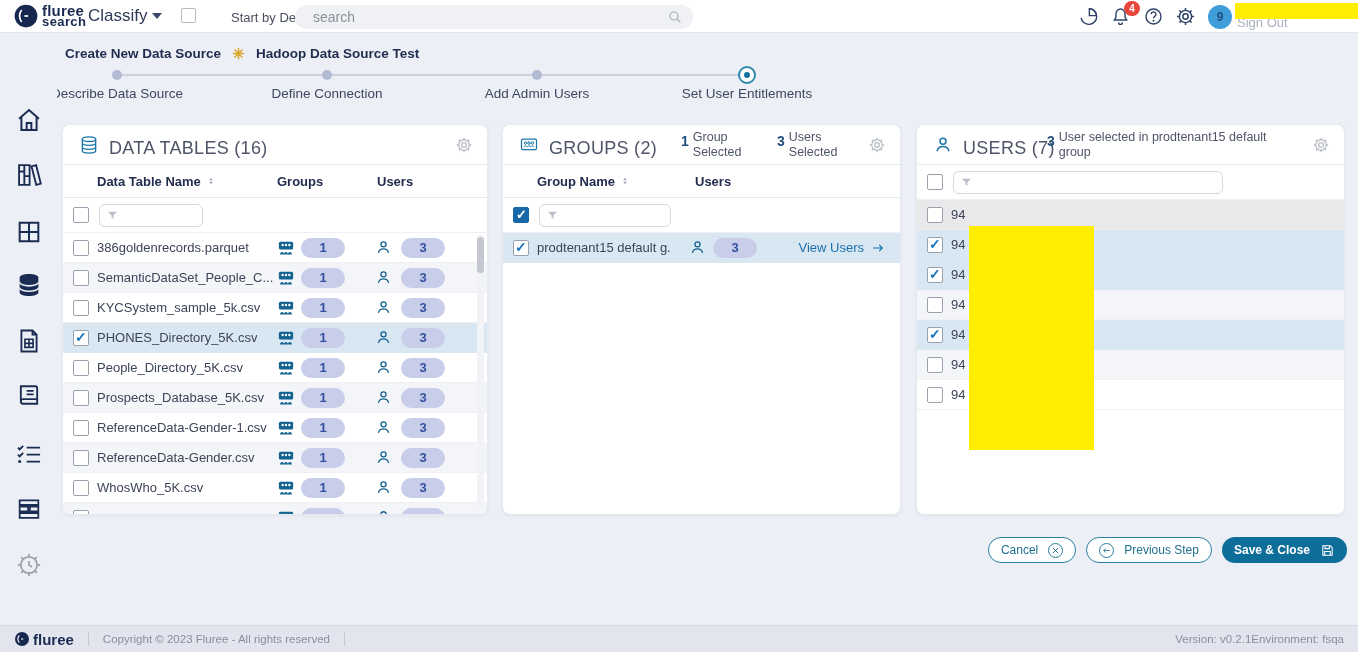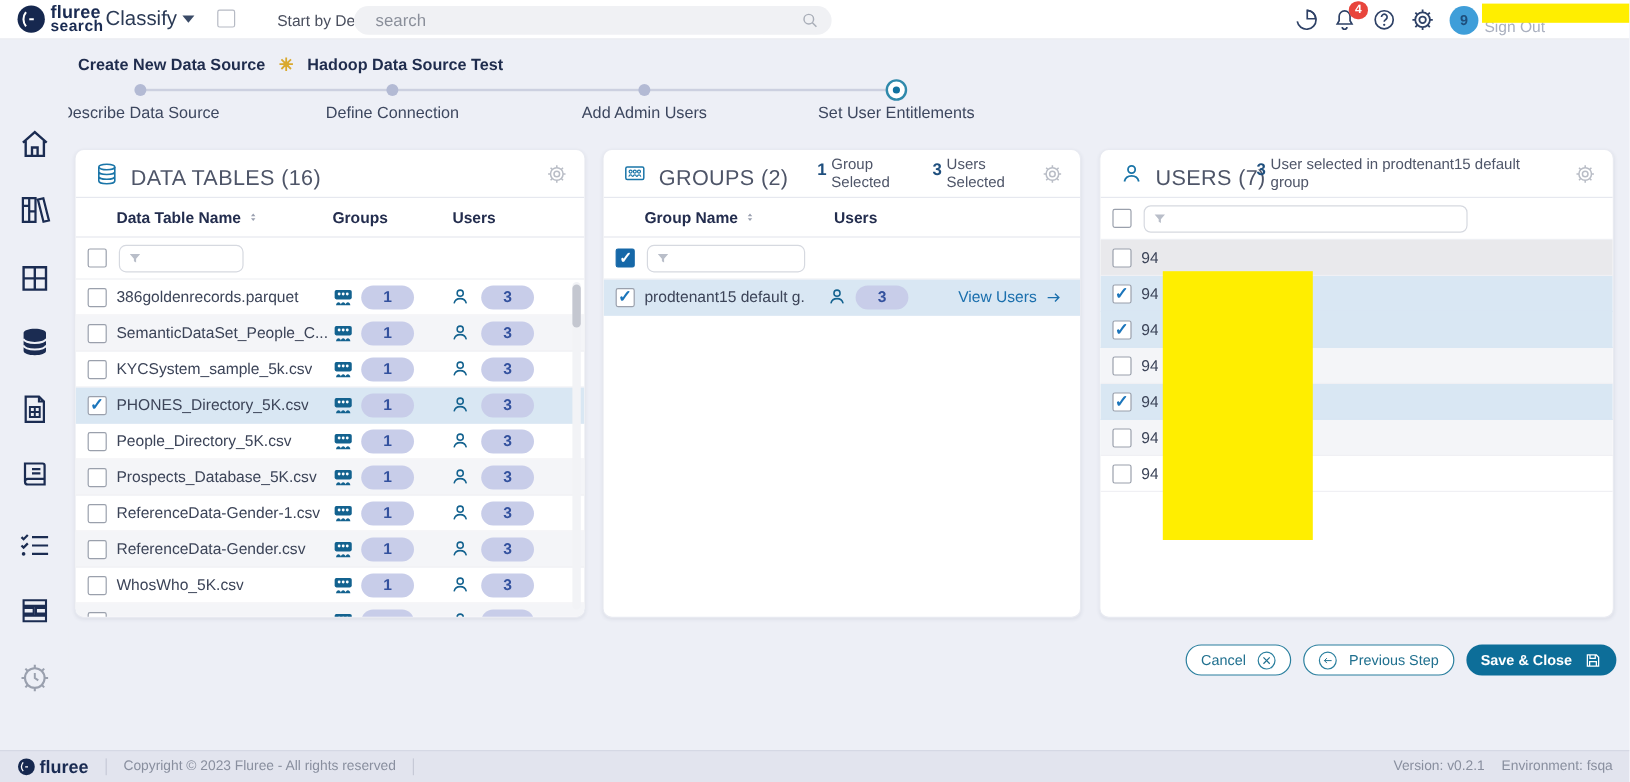--- a/index.html
+++ b/index.html
@@ -98,21 +98,21 @@
   .c-ic svg { position:absolute; left:2px; top:2px; width:9px; height:9px; color:#20708f; }
   .floppy { width:15px; height:15px; color:#fff; }
 
   
   .footer { position:absolute; left:0; right:0; bottom:0; height:27px; background:#e2e4ee; border-top:1px solid #d5d8e4; display:flex; align-items:center; z-index:6; }
   .f-logo { display:flex; align-items:center; gap:3px; margin-left:14px; }
   .f-logo .fc { width:16px; height:16px; }
   .f-logo .ft { font-size:15px; font-weight:bold; color:#1a2b52; }
   .f-div { width:1px; height:14px; background:#c6c9d6; margin:0 14px; }
   .f-copy { font-size:11.5px; color:#898f9f; }
-  .f-right { margin-left:auto; margin-right:14px; display:flex; gap:14px; font-size:11.5px; color:#898f9f; }
+  .f-right { margin-left:auto; margin-right:14px; display:flex; font-size:11.5px; color:#898f9f; }
 </style>
 </head>
 <body>
 
 <svg width="0" height="0" style="position:absolute" aria-hidden="true">
   <defs>
     <symbol id="i-home" viewBox="0 0 24 24">
         <path d="M3.5 11 12 3.5 20.5 11M5.5 9.8V20.5h13V9.8M10 20.5v-6h4v6" fill="none" stroke="currentColor" stroke-width="1.7"></path>
       </symbol>
     <symbol id="i-library" viewBox="0 0 24 24">

